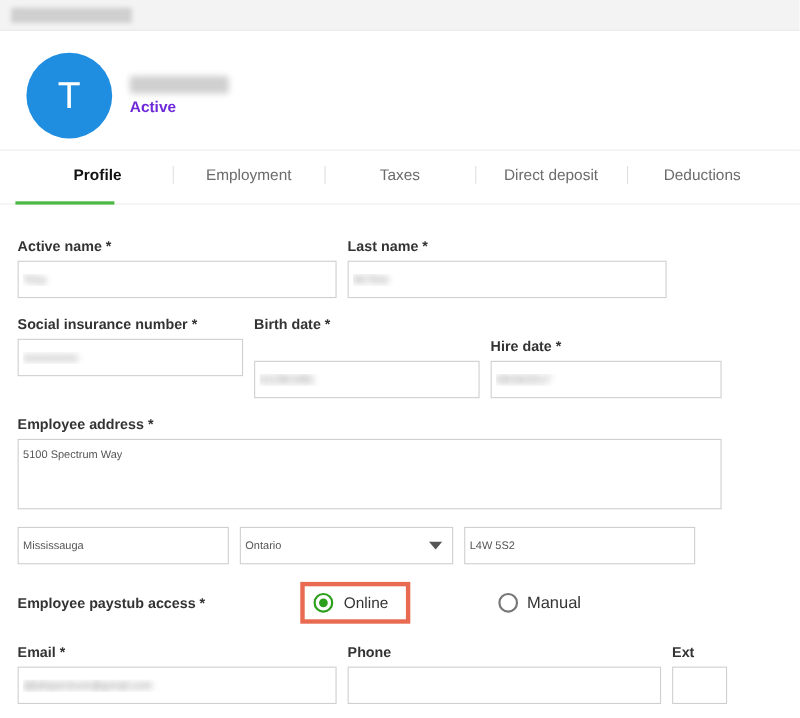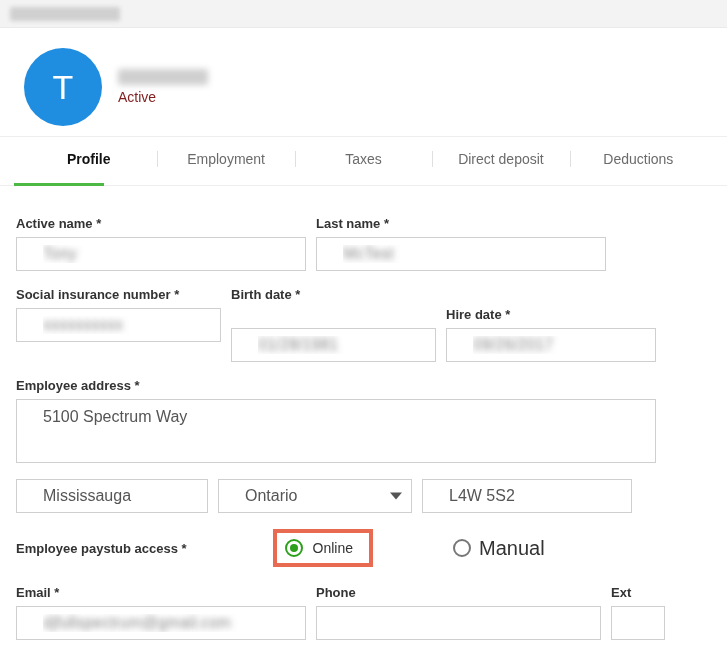--- a/index.html
+++ b/index.html
@@ -42,22 +42,23 @@
   }
   .name-stack { display:flex; flex-direction:column; }
   .name-blur {
     width: 90px; height: 16px;
     background: #cfcfcf;
     filter: blur(3px);
     border-radius: 2px;
     margin-bottom: 4px;
   }
   .status-link {
-    color: #7f1d1d;
+    color: #6d28d9;
     font-size: 14px;
+    font-weight: bold;
   }
   .tabs {
     display:flex;
     padding: 0 20px;
     border-bottom: 1px solid #eee;
   }
   .tab {
     flex:1;
     text-align:center;
     padding: 14px 0 18px;
@@ -99,22 +100,22 @@
   .field { display:flex; flex-direction:column; }
   .label {
     font-weight: 600;
     font-size: 13px;
     color: #333;
     margin-bottom: 6px;
   }
   .input, .textarea, .select {
     border: 1px solid #cfcfcf;
     height: 34px;
-    padding: 4px 26px;
-    font-size: 16px;
+    padding: 4px 4px;
+    font-size: 10px;
     color: #555;
     background:#fff;
   }
   .textarea {
     height: 64px;
     resize: none;
     padding-top: 8px;
     font-family: inherit;
   }
   .blur-text { color: transparent; text-shadow: 0 0 6px rgba(80,80,80,0.7); }
@@ -136,21 +137,21 @@
 
   .radio-row {
     display:flex;
     align-items:center;
     gap: 80px;
     margin-bottom: 18px;
   }
   .radio-row .label { margin-bottom:0; margin-right:6px; font-weight:600; }
   .radio-opt {
     display:flex; align-items:center; gap:8px;
-    font-size: 20px; color:#333;
+    font-size: 15px; color:#333;
   }
   .radio {
     width:18px; height:18px;
     border-radius:50%;
     border:2px solid #777;
     display:inline-flex; align-items:center; justify-content:center;
     background:#fff;
   }
   .radio.selected { border-color:#2ca01c; }
   .radio.selected::after {

